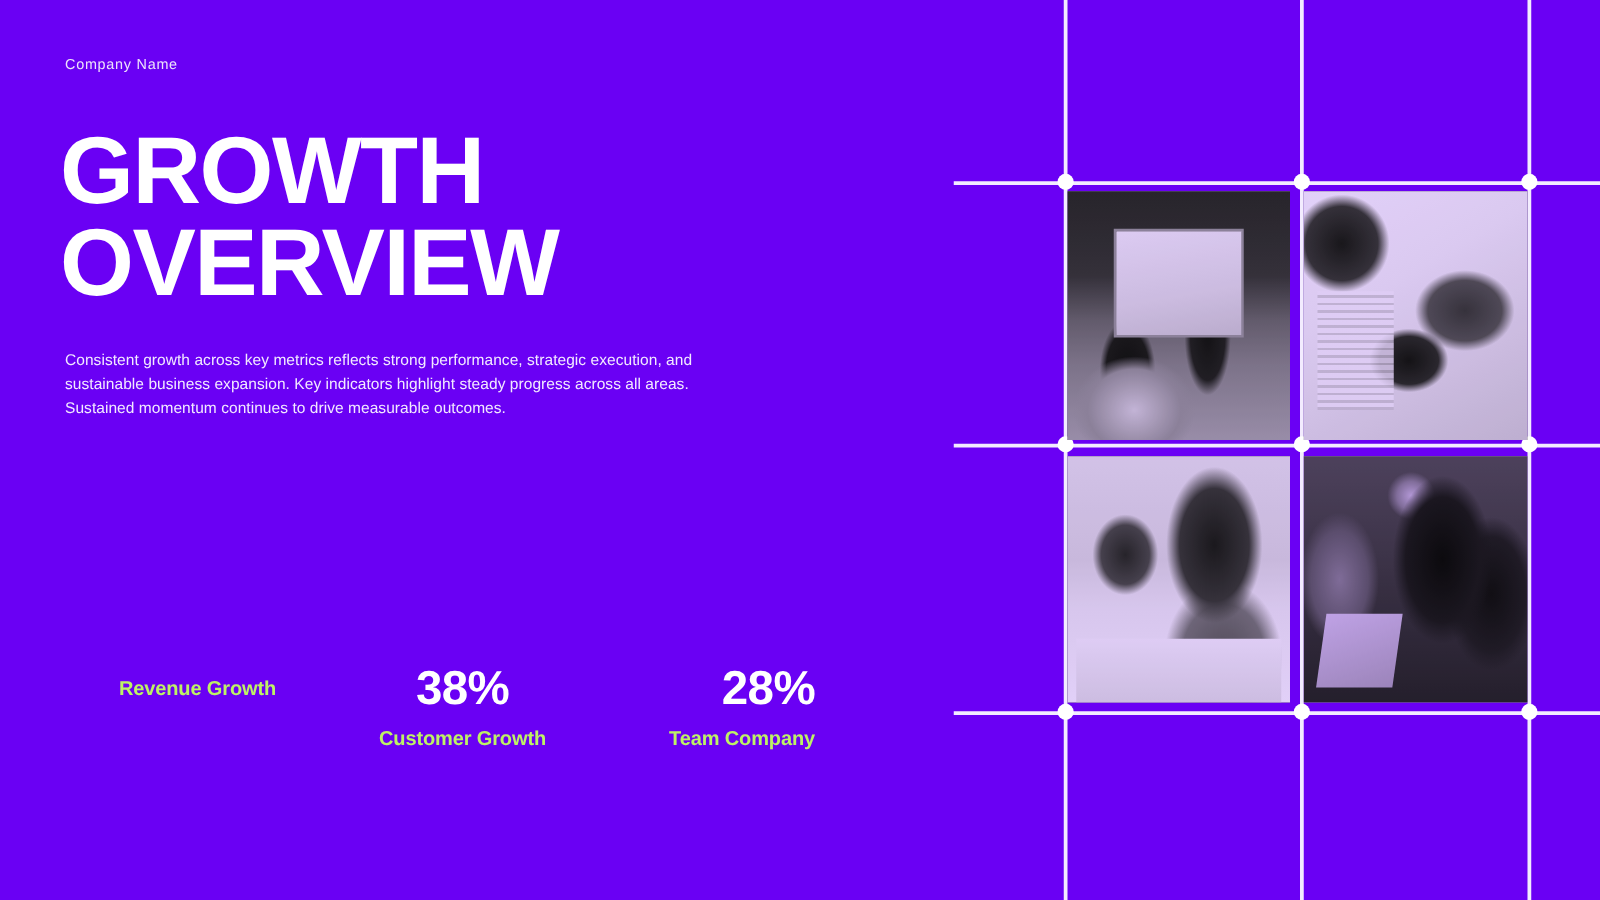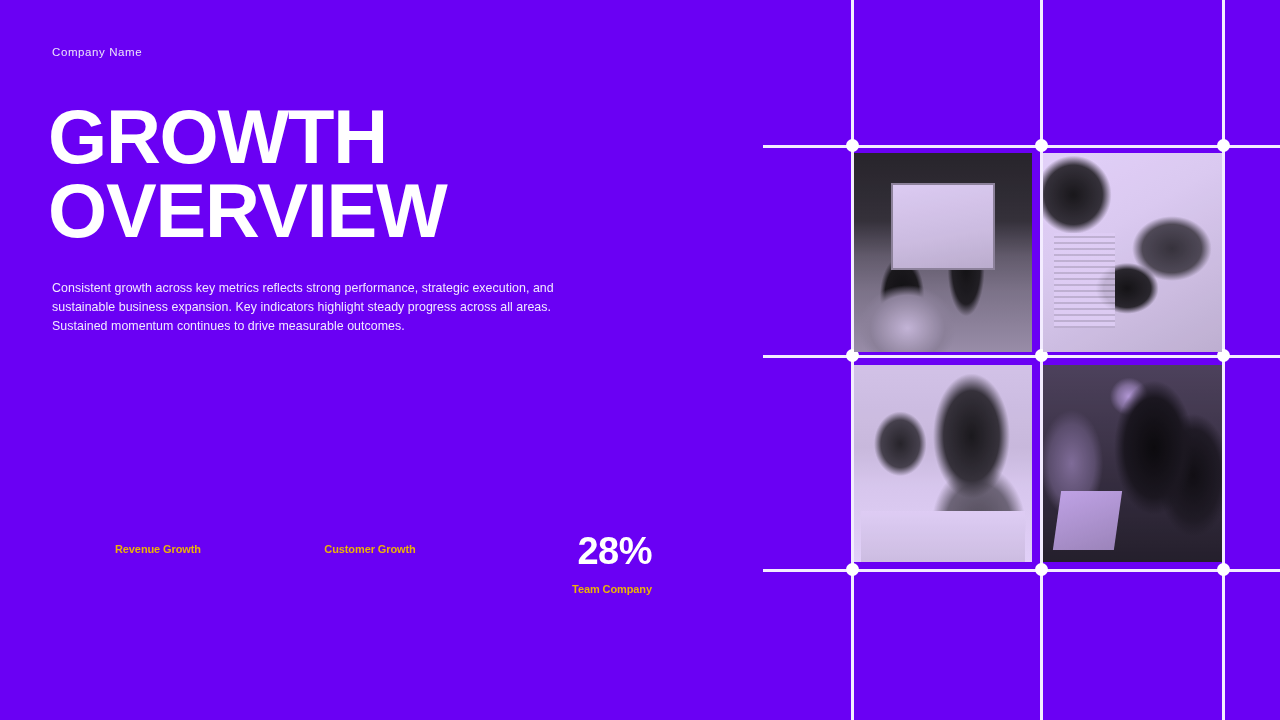--- a/index.html
+++ b/index.html
@@ -66,23 +66,23 @@
   .stat:nth-child(3){ flex:0 0 176px;text-align:right; }
   .stat-value {
     font-size:38px;
     font-weight:700;
     color:#ffffff;
     line-height:1.05;
     letter-spacing:-0.5px;
   }
   .stat-label {
     margin-top:11px;
-    font-size:11px;
+    font-size:16px;
     font-weight:700;
-    color:#eab308;
+    color:#bef264;
     letter-spacing:-0.1px;
     white-space:nowrap;
   }
 
   
   .vline {
     position:absolute;
     top:0;
     width:3px;
     height:720px;
@@ -202,20 +202,21 @@
     <span class="line">OVERVIEW</span>
   </h1>
 
   <p class="description">Consistent growth across key metrics reflects strong performance, strategic execution, and sustainable business expansion. Key indicators highlight steady progress across all areas. Sustained momentum continues to drive measurable outcomes.</p>
 
   <div class="stats">
     <div class="stat">
       <div class="stat-label">Revenue Growth</div>
     </div>
     <div class="stat">
+      <div class="stat-value">38%</div>
       <div class="stat-label">Customer Growth</div>
     </div>
     <div class="stat">
       <div class="stat-value">28%</div>
       <div class="stat-label">Team Company</div>
     </div>
   </div>
 
   <div class="vline" style="left:851px;"></div>
   <div class="vline" style="left:1040px;"></div>

